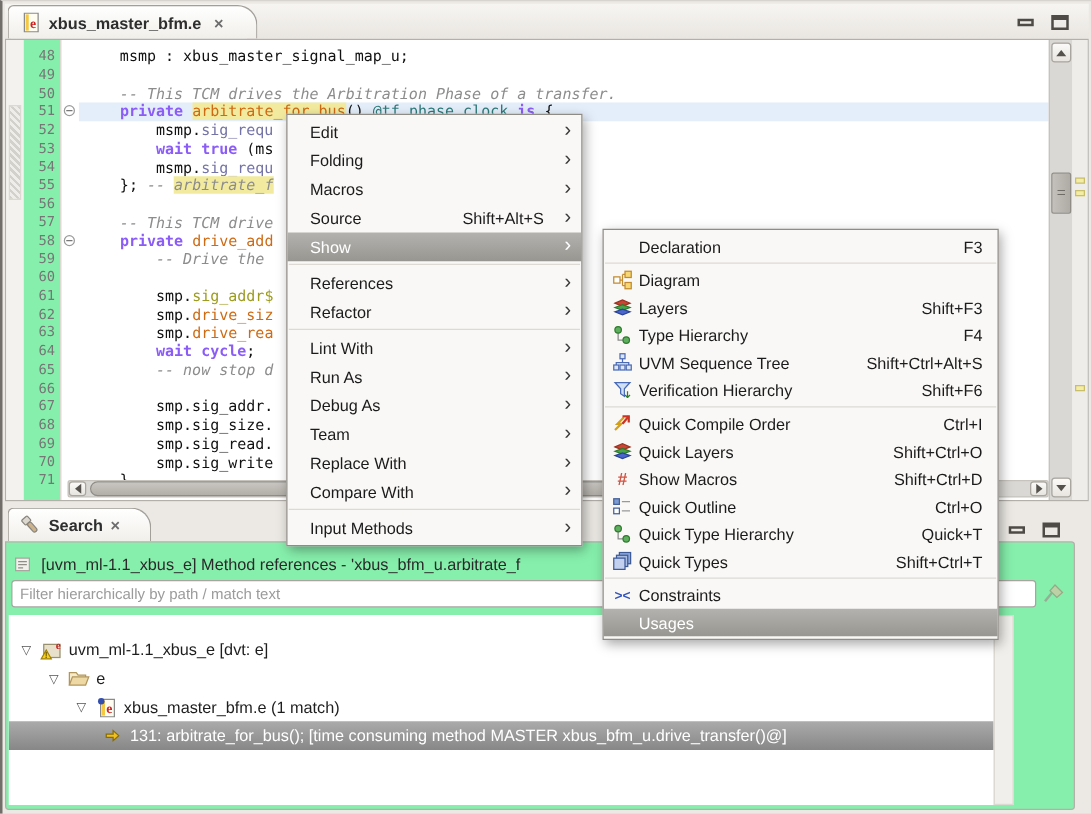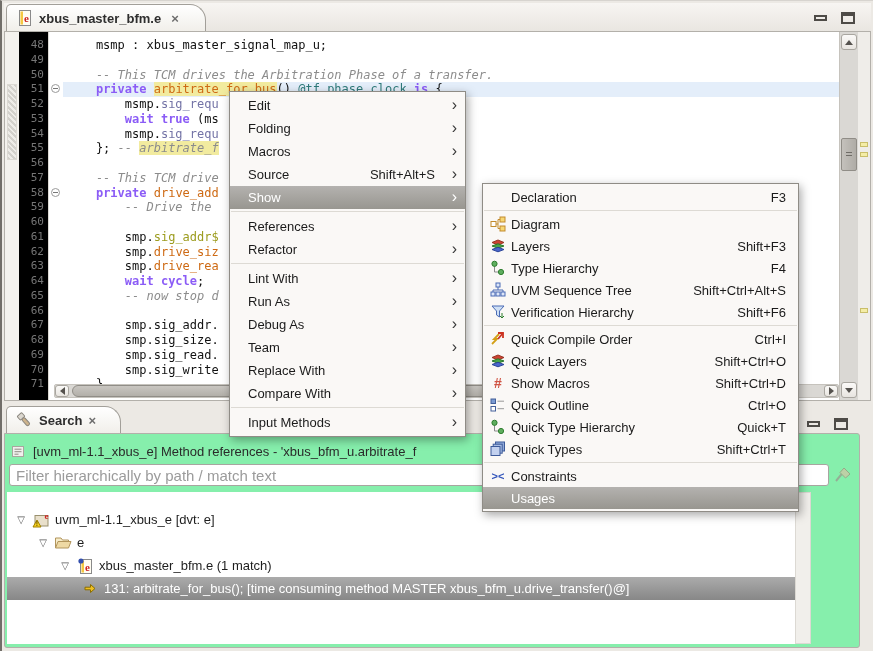--- a/index.html
+++ b/index.html
@@ -26,21 +26,21 @@
   .btn-min { width:13px; height:6px; border:2px solid #4E4B47; margin-top:3px;}
   .btn-max { width:14px; height:12px; border:2px solid #4E4B47; border-top-width:4px; }
 
   .editor-body { position:absolute; left:0; top:28px; right:0; height:370px;
                  background:#fff; border:1px solid #B3B0AA; overflow:hidden; }
   .ruler { position:absolute; left:0; top:0; bottom:0; width:14px; background:#F4F2EE; }
   .range-ind { position:absolute; left:2px; width:10px;
                background:repeating-linear-gradient(45deg,#D3D1CC 0 2px,#EFEDE9 2px 4px);
                border:1px solid #DCD9D3; }
   .gutter { position:absolute; left:14px; top:0; bottom:0; width:30px;
-            background:#000000; border-right:1px solid #DCD9D3;
+            background:#86efac; border-right:1px solid #DCD9D3;
             font:11px/14.76px "DejaVu Sans Mono", monospace; color:#767676; padding-top:6px; }
   .gr { height:14.76px; text-align:right; padding-right:4px; }
   .foldcol { position:absolute; left:45px; top:0; bottom:0; width:13px; background:#fff; }
   .foldc { position:absolute; left:1px; width:9px; height:9px; border:1px solid #9a9a9a;
            border-radius:50%; background:#fff; }
   .foldc::after { content:""; position:absolute; left:1px; right:1px; top:3px; height:1px; background:#777; }
   .code { position:absolute; left:58px; top:0; right:31px; bottom:0;
           font:12px/14.76px "DejaVu Sans Mono", monospace; color:#111;
           white-space:pre; padding-top:6px; overflow:hidden; }
   .line { height:14.76px; padding-left:4px; }
@@ -83,21 +83,21 @@
             border-radius:5px 16px 0 0; padding:0 24px 0 8px;
             display:flex; align-items:center; gap:6px;
             font-size:13px; font-weight:bold; color:#2E2E2E; z-index:2;}
   .sv-body { position:absolute; left:0; top:28px; right:0; bottom:0;
              background:#86efac; border:1px solid #B3B0AA; border-radius:0 3px 3px 3px; }
   .sv-winbtns { position:absolute; right:12px; top:13px; display:flex; gap:14px; }
   .desc-row { position:absolute; left:4px; top:10px; display:flex; align-items:center; gap:6px;
               font-size:13px; color:#2A2A2A; white-space:nowrap; overflow:hidden; right:6px;}
   .filter { position:absolute; left:4px; top:30px; width:820px; height:22px;
             border:1px solid #A8A5A0; border-radius:3px; background:#fff;
-            font-size:15px; color:#333; padding:0 6px; font-family:"Liberation Sans",sans-serif;}
+            font-size:12px; color:#333; padding:0 6px; font-family:"Liberation Sans",sans-serif;}
   .filter::placeholder { color:#9B9B9B; }
   .broom { position:absolute; left:828px; top:30px; }
   .tree { position:absolute; left:2px; top:58px; width:788px; bottom:3px; background:#fff; overflow:hidden;}
   .tree-scroll { position:absolute; left:790px; top:58px; width:16px; bottom:3px;
                  background:#F1EFEB; border:1px solid #DCD9D3; }
   .trow { position:relative; height:23px; display:flex; align-items:center; gap:5px;
           font-size:13px; color:#1E1E1E; white-space:nowrap; }
   .trow.sel { background:linear-gradient(#ABABAB,#878787); color:#fff; }
   .expander { width:12px; text-align:center; font-size:10px; color:#555; flex:0 0 auto;}
   .ticon { display:inline-flex; width:18px; justify-content:center; flex:0 0 auto;}

